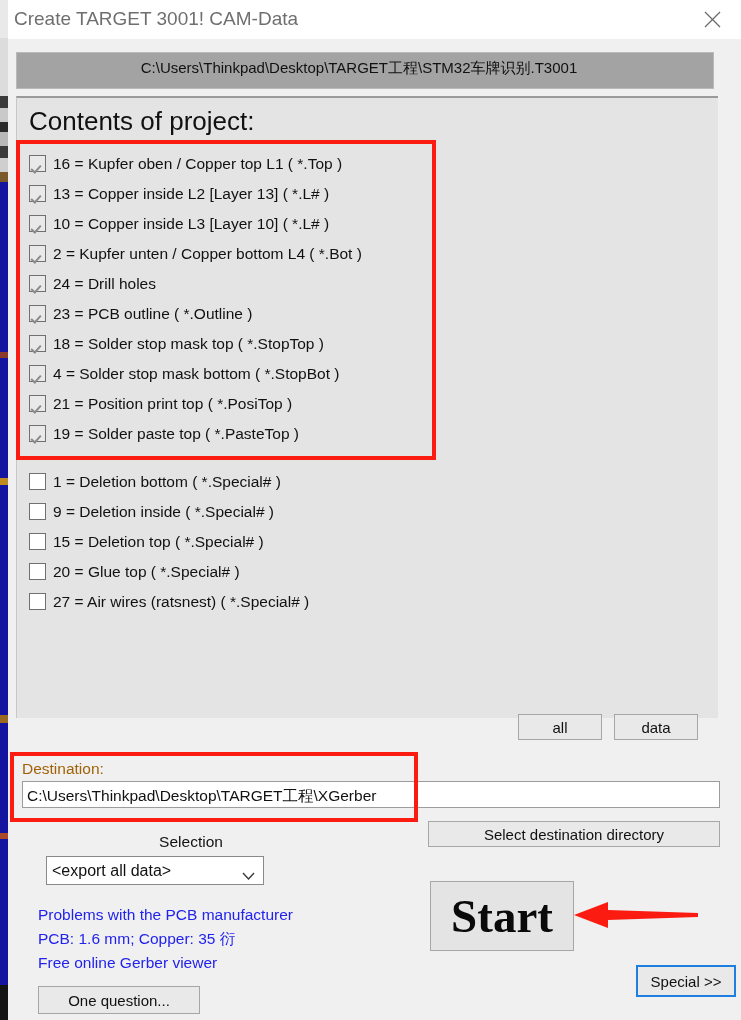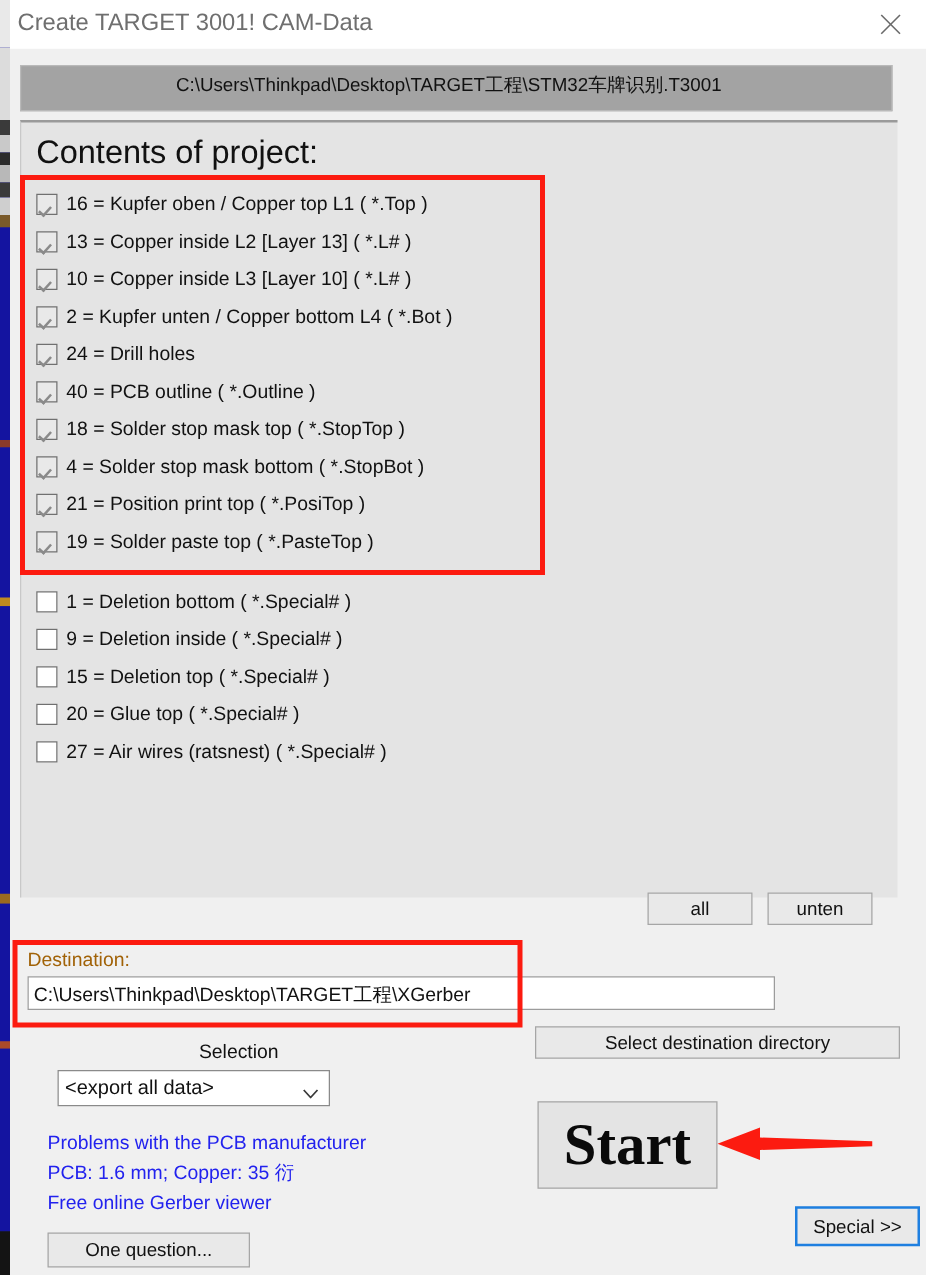--- a/index.html
+++ b/index.html
@@ -48,21 +48,21 @@
   .zip-row .cbw{width:17px;height:17px;box-sizing:border-box;border:1px solid #707070;background:#ffffff;margin-right:7px;position:relative;}
   .zip-row .cbw::after{content:"";position:absolute;left:3px;top:7px;width:4px;height:8px;border:solid #8a8a8a;border-width:0 2px 2px 0;transform:rotate(42deg);}
 
   .btn{position:absolute;background:#e9e9e9;border:1px solid #a6a6a6;box-sizing:border-box;
        display:flex;align-items:center;justify-content:center;font-size:15px;color:#111;
        font-family:"Liberation Sans","DejaVu Sans",sans-serif;}
   .btn-all{left:510px;top:714px;width:84px;height:26px;}
   .btn-none{left:606px;top:714px;width:84px;height:26px;}
 
   .dest-label{position:absolute;left:14px;top:760px;font-size:15.5px;color:#a16207;}
-  .dest-input{position:absolute;left:14px;top:781px;width:598px;height:27px;background:#ffffff;border:1px solid #9c9c9c;box-sizing:border-box;}
+  .dest-input{position:absolute;left:14px;top:781px;width:698px;height:27px;background:#ffffff;border:1px solid #9c9c9c;box-sizing:border-box;}
   .dest-input span{position:absolute;left:4px;top:4px;font-size:15.5px;color:#111;white-space:nowrap;}
 
   .btn-seldir{left:420px;top:821px;width:292px;height:26px;}
 
   .selection-label{position:absolute;left:38px;top:833px;width:290px;text-align:center;font-size:15.5px;color:#111;}
   .combo{position:absolute;left:38px;top:856px;width:218px;height:29px;background:#ffffff;border:1px solid #8a8a8a;box-sizing:border-box;}
   .combo .val{position:absolute;left:5px;top:5px;font-size:16px;color:#111;white-space:nowrap;}
   .combo .chev{position:absolute;right:8px;top:9px;width:13px;height:8px;}
 
   .links{position:absolute;left:30px;top:903px;}
@@ -141,21 +141,21 @@
           <div class="row">
             <span class="cb on"></span>
             <span class="lbl">2 = Kupfer unten / Copper bottom L4   ( *.Bot )</span>
           </div>
           <div class="row">
             <span class="cb on"></span>
             <span class="lbl">24 = Drill holes</span>
           </div>
           <div class="row">
             <span class="cb on"></span>
-            <span class="lbl">40 = PCB outline   ( *.Outline )</span>
+            <span class="lbl">23 = PCB outline   ( *.Outline )</span>
           </div>
           <div class="row">
             <span class="cb on"></span>
             <span class="lbl">18 = Solder stop mask top   ( *.StopTop )</span>
           </div>
           <div class="row">
             <span class="cb on"></span>
             <span class="lbl">4 = Solder stop mask bottom   ( *.StopBot )</span>
           </div>
           <div class="row">
@@ -188,21 +188,21 @@
             <span class="cb white"></span>
             <span class="lbl">27 = Air wires (ratsnest)   ( *.Special# )</span>
           </div>
         </div>
     </div>
 
     <div class="redbox" style="left:8px;top:140px;width:420px;height:320px;"></div>
 
 
     <div class="btn btn-all">all</div>
-    <div class="btn btn-none">unten</div>
+    <div class="btn btn-none">data</div>
 
     <div class="dest-label">Destination:</div>
     <div class="dest-input">
       <span>C:\Users\Thinkpad\Desktop\TARGET工程\XGerber</span>
     </div>
 
     <div class="redbox" style="left:2px;top:752px;width:408px;height:70px;"></div>
 
     <div class="btn btn-seldir">Select destination directory</div>
 

